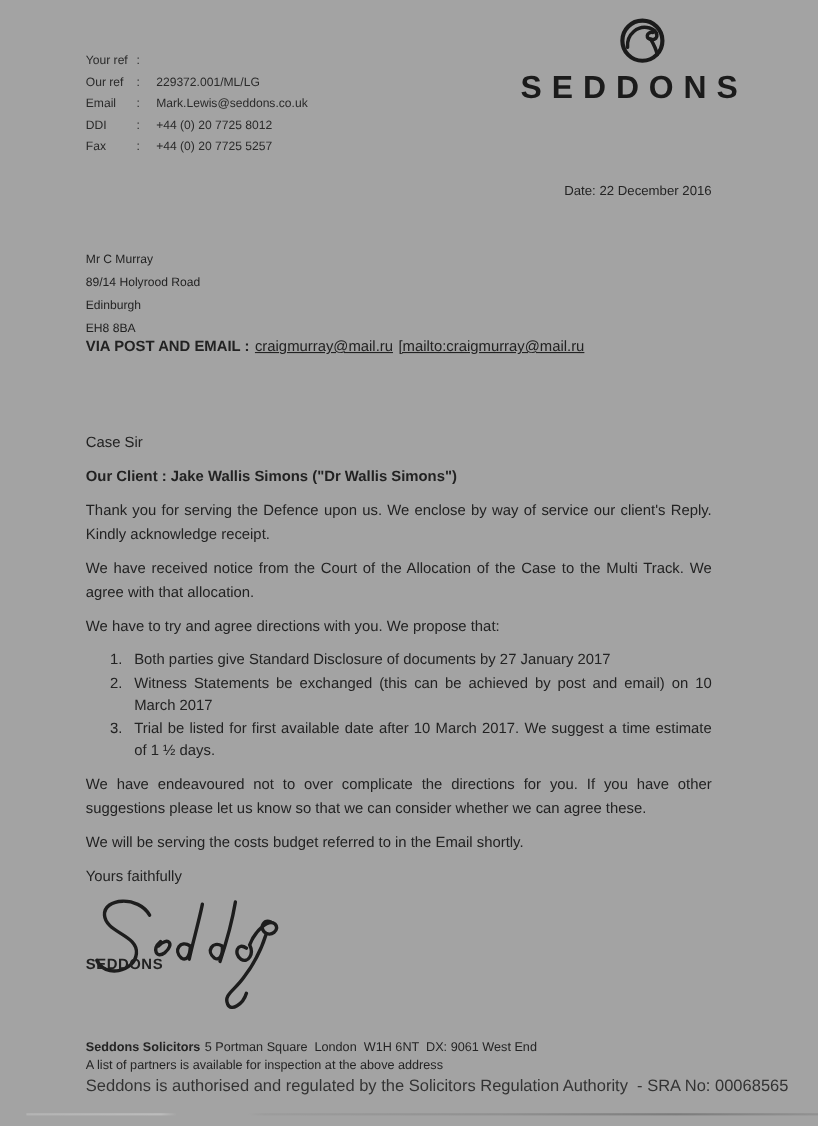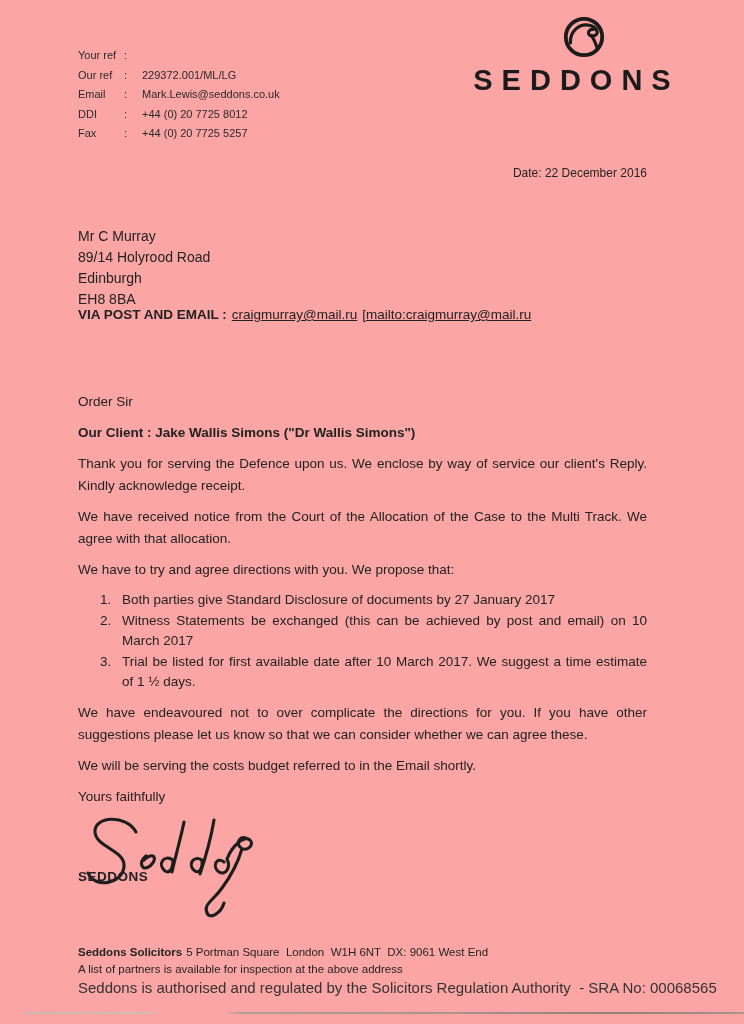--- a/index.html
+++ b/index.html
@@ -1,19 +1,19 @@
 <!DOCTYPE html>
 <html><head>
 <meta charset="utf-8">
 <style>
   html,body{margin:0;padding:0;background:#e8e8e8;}
   .page{
     position:relative;
     width:744px;height:1024px;
-    background:#fca5a5;
+    background:#a3a3a3;
     font-family:"Liberation Sans", sans-serif;
     color:#222;
     overflow:hidden;
     margin:0 auto;
   }
   
   .refs{position:absolute;left:78px;top:46px;font-size:11px;line-height:19.5px;color:#2a2a2a;}
   .ref-row{display:flex;}
   .ref-label{width:46px;}
   .ref-colon{width:18px;}
@@ -22,21 +22,21 @@
   .logo{position:absolute;top:14px;right:70px;width:204px;text-align:center;color:#1b1b1b;}
   .logo-mark{display:block;margin:0 auto 4px auto;transform:translateX(12px);}
   .logo-word{
     font-size:29px;font-weight:bold;letter-spacing:9px;
     margin-right:-9px; 
     color:#1b1b1b;white-space:nowrap;
   }
   
   .date{position:absolute;top:166px;right:97px;font-size:12px;color:#242424;text-align:right;}
   
-  .recipient{position:absolute;left:78px;top:226px;font-size:14px;line-height:21px;}
+  .recipient{position:absolute;left:78px;top:226px;font-size:11px;line-height:21px;}
   
   .via{position:absolute;left:78px;top:307px;font-size:13.5px;}
   .via-label{font-weight:bold;margin-right:5px;}
   .via-email{text-decoration:underline;text-align:center;}
   .via-mailto{text-decoration:underline;margin-left:5px;}
   
   .body{position:absolute;left:78px;top:391px;width:569px;font-size:13.5px;line-height:22px;}
   .body p{margin:0 0 0 0;}
   .spacer{height:9px;}
   .para{text-align:justify;}
@@ -112,21 +112,21 @@
     <div>89/14 Holyrood Road</div>
     <div>Edinburgh</div>
     <div>EH8 8BA</div>
   </div>
 
   <div class="via">
     <span class="via-label">VIA POST AND EMAIL :</span><span class="via-email">craigmurray@mail.ru</span><span class="via-mailto">[mailto:craigmurray@mail.ru</span>
   </div>
 
   <div class="body">
-    <p>Order Sir</p>
+    <p>Case Sir</p>
     <div class="spacer"></div>
     <p class="subject">Our Client : Jake Wallis Simons ("Dr Wallis Simons")</p>
     <div class="spacer"></div>
     <p class="para">Thank you for serving the Defence upon us. We enclose by way of service our client's Reply. Kindly acknowledge receipt.</p>
     <div class="spacer"></div>
     <p class="para">We have received notice from the Court of the Allocation of the Case to the Multi Track. We agree with that allocation.</p>
     <div class="spacer"></div>
     <p class="para">We have to try and agree directions with you. We propose that:</p>
     <div class="spacer"></div>
     <div class="num-list">

